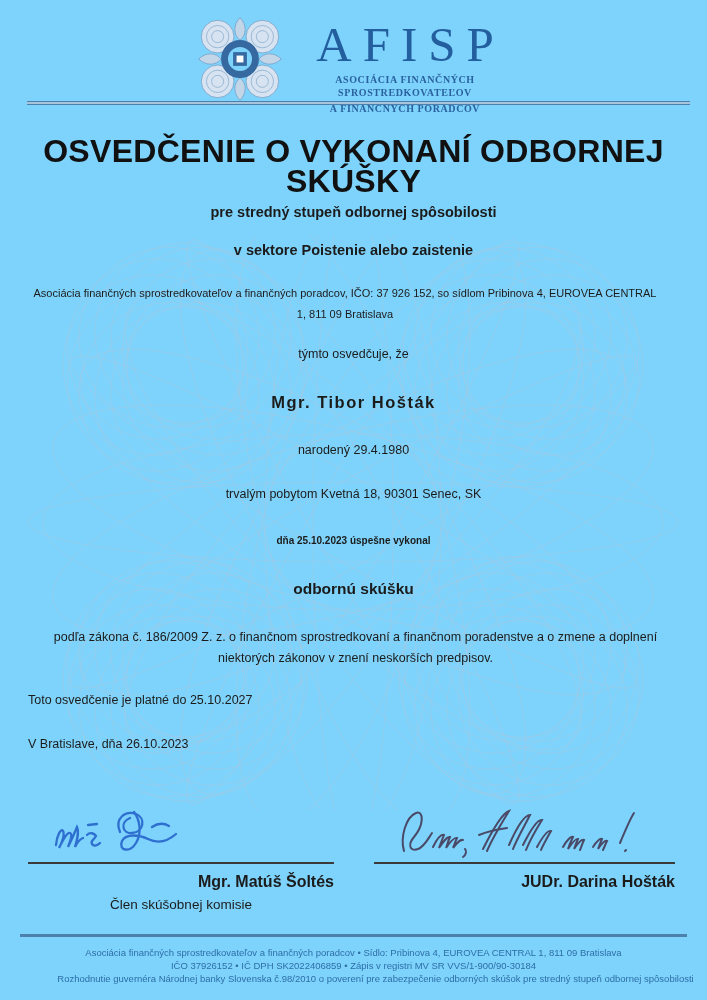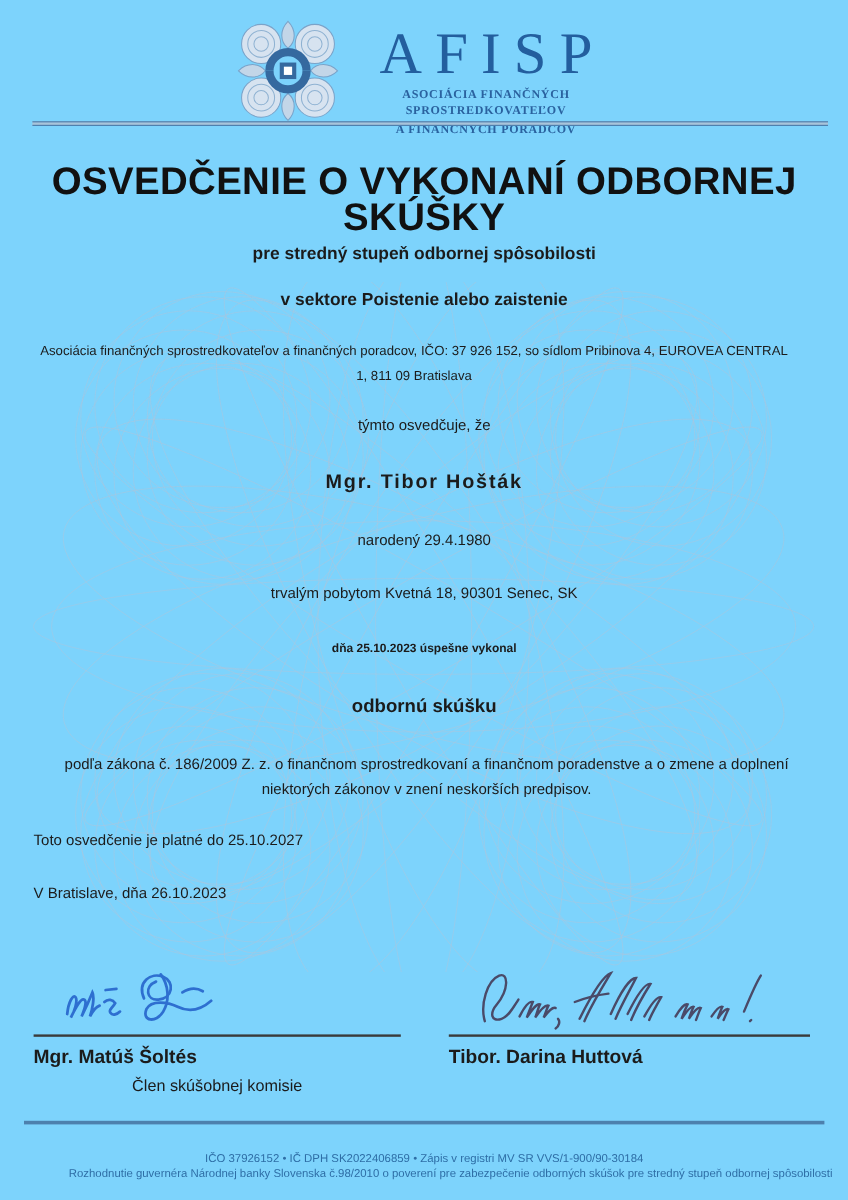--- a/index.html
+++ b/index.html
@@ -34,21 +34,21 @@
   .examname{top:578px;font-size:15.5px;line-height:22px;font-weight:bold;}
   .law{top:627px;left:44px;right:40px;font-size:12.5px;line-height:21px;}
   .validity{position:absolute;left:28px;top:692px;font-size:12.5px;line-height:17px;}
   .issuedat{position:absolute;left:28px;top:736px;font-size:12.5px;line-height:17px;}
   
   .sig-col{position:absolute;top:798px;}
   .sig-col.left{left:28px;width:306px;}
   .sig-col.right{left:374px;width:301px;}
   .sig-draw{height:62px;display:flex;align-items:flex-end;padding-left:22px;box-sizing:border-box;}
   .sig-line{border-top:2px solid #3a3a3a;margin-top:2px;}
-  .sig-name{text-align:left;font-weight:bold;font-size:16px;line-height:20px;margin-top:8px;}
+  .sig-name{text-align:right;font-weight:bold;font-size:16px;line-height:20px;margin-top:8px;}
   .sig-role{text-align:center;font-size:13.5px;line-height:17px;margin-top:4px;}
   
   .footer-rule{position:absolute;top:934px;left:20px;right:20px;height:3px;background:#4d80ad;}
   .footer-line{position:absolute;left:0;width:100%;text-align:center;font-size:9.5px;line-height:12px;
     color:#2e6ea6;padding:0 4px;box-sizing:border-box;}
   .f1{top:947px;} .f2{top:960px;} .f3{top:973px;padding-left:48px;}
 </style>
 </head>
 <body>
 
@@ -209,20 +209,21 @@
           <path d="M127 41 C135 25 142 15 146 16 C141 24 134 36 130 46"></path>
           <path d="M141 43 C147 32 152 26 155 27 C151 34 147 41 145 46"></path>
           <path d="M167 43 C171 36 175 32 177 33 C175 37 173 42 172 45 C176 39 180 34 182 35 C180 39 179 43 178 45 C182 39 186 35 188 36 C186 40 185 44 184 46"></path>
           <path d="M197 43 C201 37 204 34 206 35 C204 39 203 43 202 45 C206 39 209 36 211 37 C209 41 208 44 207 46"></path>
           <path d="M224 39 C229 27 234 15 238 9"></path>
           <path d="M229 47 L230 46"></path>
         </g>
       </svg>
     </div>
     <div class="sig-line"></div>
-    <div class="sig-name">Tibor. Darina Huttová</div>
+    <div class="sig-name">JUDr. Darina Hošták</div>
   </div>
 
   <div class="footer-rule"></div>
+  <div class="footer-line f1">Asociácia finančných sprostredkovateľov a finančných poradcov • Sídlo: Pribinova 4, EUROVEA CENTRAL 1, 811 09 Bratislava</div>
   <div class="footer-line f2">IČO 37926152 • IČ DPH SK2022406859 • Zápis v registri MV SR VVS/1-900/90-30184</div>
   <div class="footer-line f3">Rozhodnutie guvernéra Národnej banky Slovenska č.98/2010 o poverení pre zabezpečenie odborných skúšok pre stredný stupeň odbornej spôsobilosti</div>
 
 </div>
 
 </body></html>

